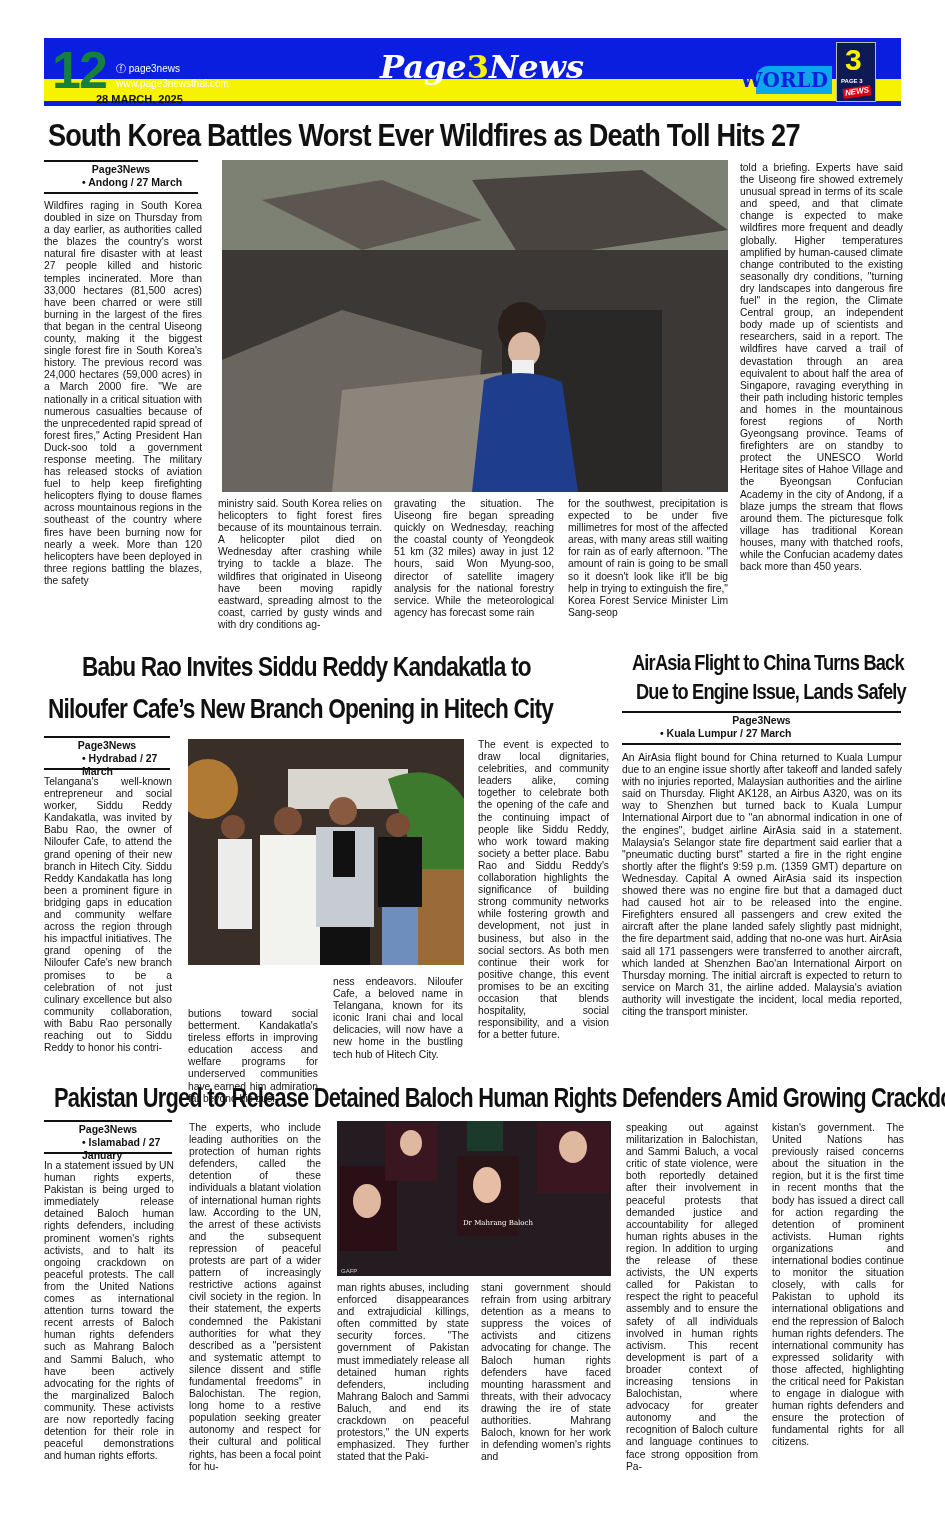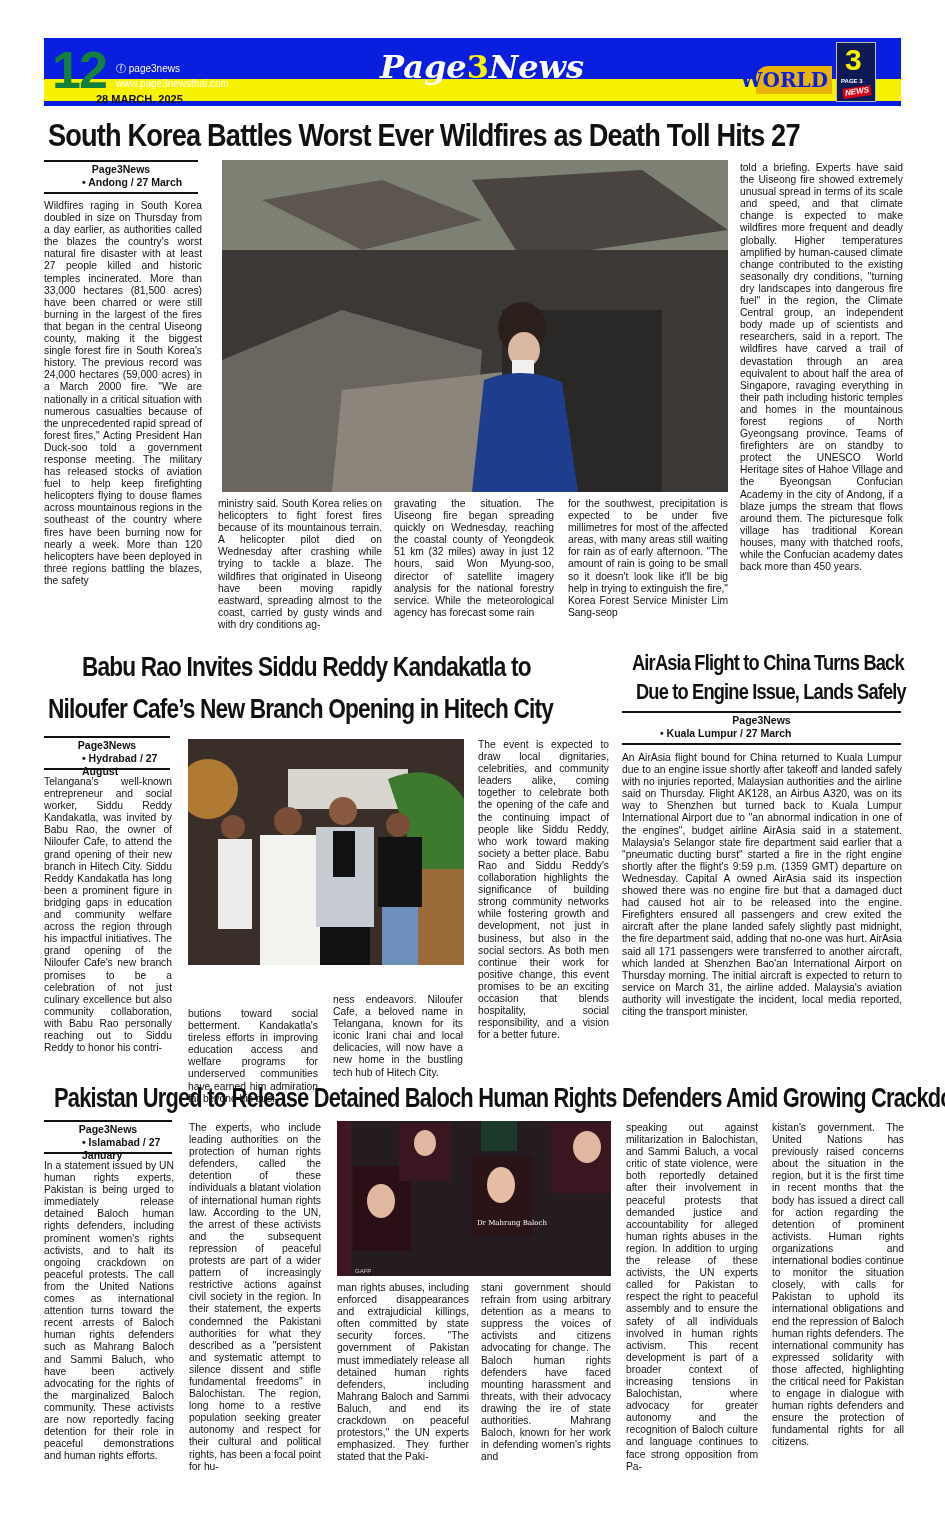--- a/index.html
+++ b/index.html
@@ -8,21 +8,21 @@
 
 .mast{position:absolute;left:44px;top:38px;width:857px;height:68px;background:#0a1ee0;}
 .mast-date{position:absolute;left:44px;top:79px;width:857px;height:22px;background:#f7f300;}
 .mast-bottom{position:absolute;left:44px;top:101px;width:857px;height:5px;background:#0a1ee0;}
 .pnum{position:absolute;left:52px;top:40px;font:bold 52px/60px "Liberation Sans",sans-serif;color:#15803d;letter-spacing:-2px;}
 .social{position:absolute;left:116px;top:63px;font:10px/12px "Liberation Sans",sans-serif;color:#fff;text-align:center;}
 .web{position:absolute;left:116px;top:78px;font:10px/12px "Liberation Sans",sans-serif;color:#fff;}
 .date{position:absolute;left:58px;top:93px;font:bold 11px/12px "Liberation Sans",sans-serif;color:#111;margin-left:38px;}
 .logo{position:absolute;left:380px;top:48px;font:bold 32px/38px "DejaVu Serif",serif;color:#fff;font-style:italic;letter-spacing:0px;}
 .logo .three{color:#f7f300;font-style:normal;}
-.section{position:absolute;left:756px;top:66px;width:76px;height:28px;background:#eab308;border-radius:12px 0 0 0;}
+.section{position:absolute;left:756px;top:66px;width:76px;height:28px;background:#0ea5e9;border-radius:12px 0 0 0;}
 .section span{position:absolute;right:4px;top:2px;font:bold 20px/24px "DejaVu Serif",serif;color:#0a1ee0;}
 .badge{position:absolute;left:836px;top:42px;width:40px;height:60px;background:#0d1a55;border:1px solid #bba;}
 .badge .b3{position:absolute;left:8px;top:0px;font:bold 30px/34px "Liberation Sans",sans-serif;color:#f7f300;}
 .badge .bp{position:absolute;left:4px;top:34px;font:bold 6px/8px "Liberation Sans",sans-serif;color:#fff;}
 .badge .bn{position:absolute;left:6px;top:44px;font:bold italic 8px/10px "Liberation Sans",sans-serif;color:#fff;background:#d01;padding:0 2px;transform:rotate(-8deg);}
 
 .hl{position:absolute;font-family:"Liberation Sans",sans-serif;font-weight:bold;color:#111;transform-origin:left top;white-space:nowrap;letter-spacing:-1px;}
 .h1{left:48px;top:116px;font-size:32px;line-height:38px;transform:scaleX(0.85);}
 .h2a{left:82px;top:650px;font-size:27px;line-height:34px;transform:scaleX(0.84);}
 .h2b{left:48px;top:692px;font-size:27px;line-height:34px;transform:scaleX(0.84);}
@@ -32,21 +32,21 @@
 
 .byline{position:absolute;border-top:2px solid #111;border-bottom:2px solid #111;font:bold 10.5px/13px "Liberation Sans",sans-serif;}
 .byline .src{text-align:center;display:block;padding-top:1px;}
 .byline .loc{display:block;padding-left:2px;padding-bottom:2px;margin-left:36px;}
 
 .col{position:absolute;font:10.3px/12.1px "Liberation Sans",sans-serif;color:#111;text-align:justify;hyphens:none;overflow:hidden;}
 
 .photo{position:absolute;overflow:hidden;}
 .fire-photo{left:222px;top:160px;width:506px;height:332px;background:linear-gradient(180deg,#6f7364 0%,#8a8a80 18%,#5b5a55 35%,#3a3835 55%,#4d4a46 75%,#2d2b29 100%);}
 .cafe-photo{left:188px;top:739px;width:276px;height:226px;background:linear-gradient(90deg,#2b2622 0%,#4a3c2e 25%,#7a6a55 45%,#3f3a35 60%,#2d3a24 80%,#8a6a3a 100%);}
-.rally-photo{left:337px;top:1121px;width:274px;height:155px;background:linear-gradient(90deg,#3a1520 0%,#5c1e2c 20%,#22252a 40%,#1e2126 60%,#5a1f2c 80%,#2a1418 100%);padding-left:14px;}
+.rally-photo{left:337px;top:1121px;width:274px;height:155px;background:linear-gradient(90deg,#3a1520 0%,#5c1e2c 20%,#22252a 40%,#1e2126 60%,#5a1f2c 80%,#2a1418 100%);}
 </style>
 </head>
 <body>
 
 <div class="mast"></div>
 <div class="mast-date"></div>
 <div class="mast-bottom"></div>
 <div class="pnum">12</div>
 <div class="social"><span>ⓕ </span><span>page3news</span></div>
 <div class="web">www.page3newsthai.com</div>
@@ -84,21 +84,21 @@
 </div>
 <div class="col" style="left:218px;top:498px;width:164px;height:142px;">ministry said. South Korea relies on helicopters to fight forest fires because of its mountainous terrain. A helicopter pilot died on Wednesday after crashing while trying to tackle a blaze. The wildfires that originated in Uiseong have been moving rapidly eastward, spreading almost to the coast, carried by gusty winds and with dry conditions ag-</div>
 <div class="col" style="left:394px;top:498px;width:160px;height:142px;">gravating the situation. The Uiseong fire began spreading quickly on Wednesday, reaching the coastal county of Yeongdeok 51 km (32 miles) away in just 12 hours, said Won Myung-soo, director of satellite imagery analysis for the national forestry service. While the meteorological agency has forecast some rain</div>
 <div class="col" style="left:568px;top:498px;width:160px;height:142px;">for the southwest, precipitation is expected to be under five millimetres for most of the affected areas, with many areas still waiting for rain as of early afternoon. "The amount of rain is going to be small so it doesn't look like it'll be big help in trying to extinguish the fire," Korea Forest Service Minister Lim Sang-seop</div>
 <div class="col" style="left:740px;top:162px;width:163px;height:478px;">told a briefing. Experts have said the Uiseong fire showed extremely unusual spread in terms of its scale and speed, and that climate change is expected to make wildfires more frequent and deadly globally. Higher temperatures amplified by human-caused climate change contributed to the existing seasonally dry conditions, "turning dry landscapes into dangerous fire fuel" in the region, the Climate Central group, an independent body made up of scientists and researchers, said in a report. The wildfires have carved a trail of devastation through an area equivalent to about half the area of Singapore, ravaging everything in their path including historic temples and homes in the mountainous forest regions of North Gyeongsang province. Teams of firefighters are on standby to protect the UNESCO World Heritage sites of Hahoe Village and the Byeongsan Confucian Academy in the city of Andong, if a blaze jumps the stream that flows around them. The picturesque folk village has traditional Korean houses, many with thatched roofs, while the Confucian academy dates back more than 450 years.</div>
 
 <div class="hl h2a">Babu Rao Invites Siddu Reddy Kandakatla to</div>
 <div class="hl h2b">Niloufer Cafe’s New Branch Opening in Hitech City</div>
 <div class="byline" style="left:44px;top:736px;width:126px;height:34px;">
   <span class="src">Page3News</span>
-  <span class="loc">• Hydrabad / 27 August</span>
+  <span class="loc">• Hydrabad / 27 March</span>
 </div>
 <div class="col" style="left:44px;top:776px;width:128px;height:304px;">Telangana's well-known entrepreneur and social worker, Siddu Reddy Kandakatla, was invited by Babu Rao, the owner of Niloufer Cafe, to attend the grand opening of their new branch in Hitech City. Siddu Reddy Kandakatla has long been a prominent figure in bridging gaps in education and community welfare across the region through his impactful initiatives. The grand opening of the Niloufer Cafe's new branch promises to be a celebration of not just culinary excellence but also community collaboration, with Babu Rao personally reaching out to Siddu Reddy to honor his contri-</div>
 <div class="photo cafe-photo">
   <svg width="276" height="226" viewBox="0 0 276 226">
     <rect x="0" y="0" width="276" height="226" fill="#3a2f28"></rect>
     <ellipse cx="20" cy="50" rx="30" ry="30" fill="#b07a35"></ellipse>
     <rect x="100" y="30" width="120" height="40" fill="#d9d6cf"></rect>
     <path d="M200 40 Q250 20 276 60 L276 130 L230 130 Z" fill="#3e7a2d"></path>
     <rect x="230" y="130" width="46" height="96" fill="#9a6a38"></rect>
     <circle cx="100" cy="82" r="14" fill="#7a4e36"></circle>
@@ -108,21 +108,21 @@
     <rect x="145" y="92" width="22" height="46" fill="#111"></rect>
     <rect x="132" y="188" width="50" height="38" fill="#111"></rect>
     <circle cx="210" cy="86" r="12" fill="#7a4e36"></circle>
     <rect x="190" y="98" width="44" height="70" fill="#121212"></rect>
     <rect x="194" y="168" width="36" height="58" fill="#6e8fbe"></rect>
     <circle cx="45" cy="88" r="12" fill="#7a4e36"></circle>
     <rect x="30" y="100" width="34" height="90" fill="#ececea"></rect>
   </svg>
 </div>
 <div class="col" style="left:188px;top:1008px;width:130px;height:104px;">butions toward social betterment. Kandakatla's tireless efforts in improving education access and welfare programs for underserved communities have earned him admiration far beyond his busi-</div>
-<div class="col" style="left:333px;top:976px;width:130px;height:104px;margin-top:18px;">ness endeavors. Niloufer Cafe, a beloved name in Telangana, known for its iconic Irani chai and local delicacies, will now have a new home in the bustling tech hub of Hitech City.</div>
+<div class="col" style="left:333px;top:976px;width:130px;height:104px;">ness endeavors. Niloufer Cafe, a beloved name in Telangana, known for its iconic Irani chai and local delicacies, will now have a new home in the bustling tech hub of Hitech City.</div>
 <div class="col" style="left:478px;top:739px;width:131px;height:341px;">The event is expected to draw local dignitaries, celebrities, and community leaders alike, coming together to celebrate both the opening of the cafe and the continuing impact of people like Siddu Reddy, who work toward making society a better place. Babu Rao and Siddu Reddy's collaboration highlights the significance of building strong community networks while fostering growth and development, not just in business, but also in the social sectors. As both men continue their work for positive change, this event promises to be an exciting occasion that blends hospitality, social responsibility, and a vision for a better future.</div>
 
 <div class="hl h3a">AirAsia Flight to China Turns Back</div>
 <div class="hl h3b">Due to Engine Issue, Lands Safely</div>
 <div class="byline" style="left:622px;top:711px;width:279px;height:34px;">
   <span class="src">Page3News</span>
   <span class="loc">• Kuala Lumpur / 27 March</span>
 </div>
 <div class="col" style="left:622px;top:752px;width:280px;height:328px;">An AirAsia flight bound for China returned to Kuala Lumpur due to an engine issue shortly after takeoff and landed safely with no injuries reported, Malaysian authorities and the airline said on Thursday. Flight AK128, an Airbus A320, was on its way to Shenzhen but turned back to Kuala Lumpur International Airport due to "an abnormal indication in one of the engines", budget airline AirAsia said in a statement. Malaysia's Selangor state fire department said earlier that a "pneumatic ducting burst" started a fire in the right engine shortly after the flight's 9:59 p.m. (1359 GMT) departure on Wednesday. Capital A owned AirAsia said its inspection showed there was no engine fire but that a damaged duct had caused hot air to be released into the engine. Firefighters ensured all passengers and crew exited the aircraft after the plane landed safely slightly past midnight, the fire department said, adding that no-one was hurt. AirAsia said all 171 passengers were transferred to another aircraft, which landed at Shenzhen Bao'an International Airport on Thursday morning. The initial aircraft is expected to return to service on March 31, the airline added. Malaysia's aviation authority will investigate the incident, local media reported, citing the transport minister.</div>
 

